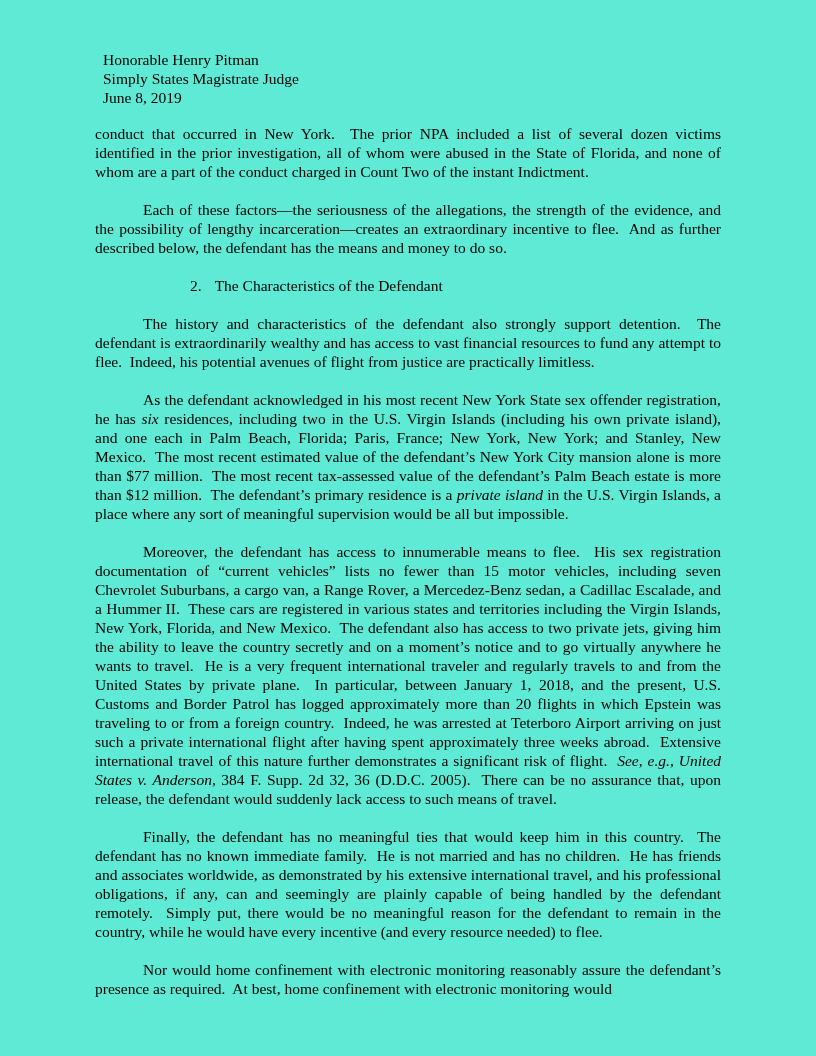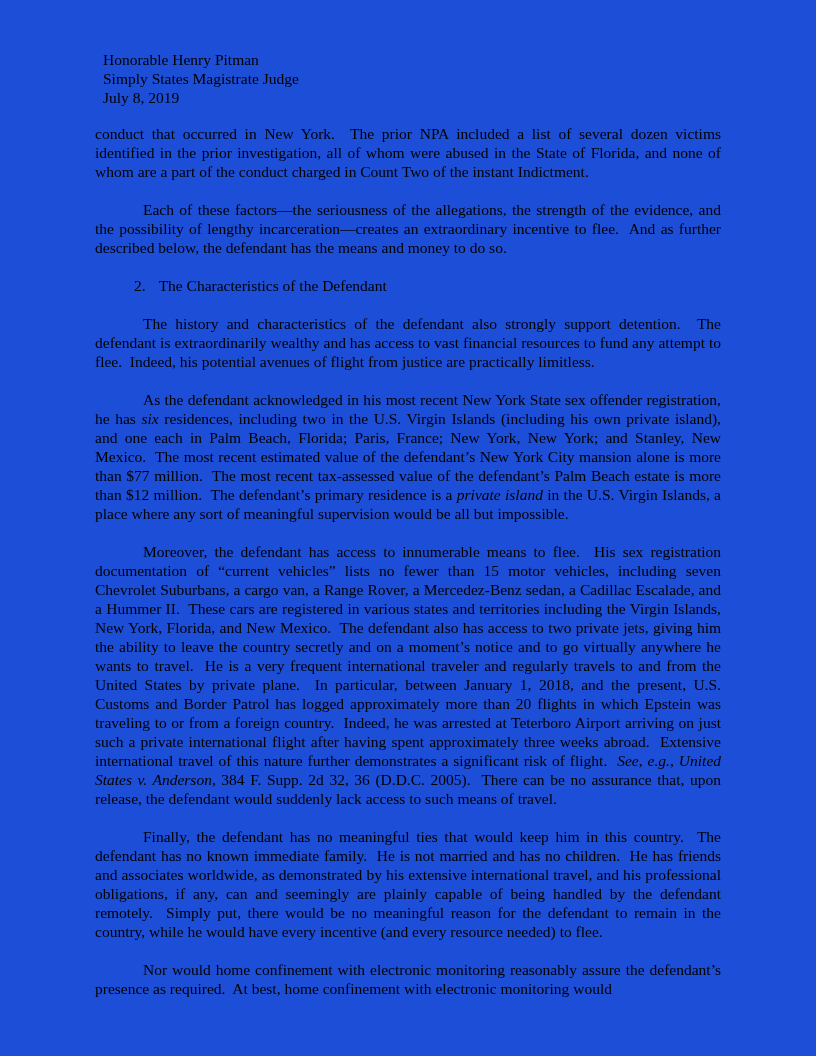--- a/index.html
+++ b/index.html
@@ -5,21 +5,21 @@
   html, body {
     margin: 0;
     padding: 0;
     background: #ffffff;
   }
   .page {
     position: relative;
     width: 816px;
     height: 1056px;
     margin: 0 auto;
-    background: #1d4ed8;
+    background: #5eead4;
     color: #000000;
     font-family: "Liberation Serif", "DejaVu Serif", serif;
     font-size: 15.5px;
     line-height: 19px;
     box-sizing: border-box;
     padding: 50px 95px 40px 95px;
     overflow: hidden;
   }
   .letterhead {
     margin-left: 8px;
@@ -32,40 +32,40 @@
   .doc-body p {
     margin: 0 0 19px 0;
     text-align: justify;
   }
   .doc-body p.indent {
     text-indent: 48px;
   }
   .doc-body p.heading {
     text-align: left;
     text-indent: 0;
-    margin-left: 39px;
+    margin-left: 95px;
   }
   .doc-body p.heading .h-num {
     margin-right: 13px;
   }
   .doc-body p:last-child {
     margin-bottom: 16px;
   }
   .it {
     font-style: italic;
   }
 </style>
 </head>
 <body>
 
 <div class="page">
   <div class="letterhead">
     <div>Honorable Henry Pitman</div>
     <div>Simply States Magistrate Judge</div>
-    <div>July 8, 2019</div>
+    <div>June 8, 2019</div>
   </div>
   <div class="doc-body">
       <p class=""><span>conduct that occurred in New York.&nbsp; The prior NPA included a list of several dozen victims identified in the prior investigation, all of whom were abused in the State of Florida, and none of whom are a part of the conduct charged in Count Two of the instant Indictment.</span></p>
       <p class="indent"><span>Each of these factors—the seriousness of the allegations, the strength of the evidence, and the possibility of lengthy incarceration—creates an extraordinary incentive to flee.&nbsp; And as further described below, the defendant has the means and money to do so.</span></p>
       <p class="heading"><span class="h-num">2.</span><span>The Characteristics of the Defendant</span></p>
       <p class="indent"><span>The history and characteristics of the defendant also strongly support detention.&nbsp; The defendant is extraordinarily wealthy and has access to vast financial resources to fund any attempt to flee.&nbsp; Indeed, his potential avenues of flight from justice are practically limitless.</span></p>
       <p class="indent"><span>As the defendant acknowledged in his most recent New York State sex offender registration, he has </span><span class="it">six</span><span> residences, including two in the U.S. Virgin Islands (including his own private island), and one each in Palm Beach, Florida; Paris, France; New York, New York; and Stanley, New Mexico.&nbsp; The most recent estimated value of the defendant’s New York City mansion alone is more than $77 million.&nbsp; The most recent tax-assessed value of the defendant’s Palm Beach estate is more than $12 million.&nbsp; The defendant’s primary residence is a </span><span class="it">private island</span><span> in the U.S. Virgin Islands, a place where any sort of meaningful supervision would be all but impossible.</span></p>
       <p class="indent"><span>Moreover, the defendant has access to innumerable means to flee.&nbsp; His sex registration documentation of “current vehicles” lists no fewer than 15 motor vehicles, including seven Chevrolet Suburbans, a cargo van, a Range Rover, a Mercedez-Benz sedan, a Cadillac Escalade, and a Hummer II.&nbsp; These cars are registered in various states and territories including the Virgin Islands, New York, Florida, and New Mexico.&nbsp; The defendant also has access to two private jets, giving him the ability to leave the country secretly and on a moment’s notice and to go virtually anywhere he wants to travel.&nbsp; He is a very frequent international traveler and regularly travels to and from the United States by private plane.&nbsp; In particular, between January 1, 2018, and the present, U.S. Customs and Border Patrol has logged approximately more than 20 flights in which Epstein was traveling to or from a foreign country.&nbsp; Indeed, he was arrested at Teterboro Airport arriving on just such a private international flight after having spent approximately three weeks abroad.&nbsp; Extensive international travel of this nature further demonstrates a significant risk of flight.&nbsp; </span><span class="it">See</span><span>, </span><span class="it">e.g.</span><span>, </span><span class="it">United States v. Anderson</span><span>, 384 F. Supp. 2d 32, 36 (D.D.C. 2005).&nbsp; There can be no assurance that, upon release, the defendant would suddenly lack access to such means of travel.</span></p>
       <p class="indent"><span>Finally, the defendant has no meaningful ties that would keep him in this country.&nbsp; The defendant has no known immediate family.&nbsp; He is not married and has no children.&nbsp; He has friends and associates worldwide, as demonstrated by his extensive international travel, and his professional obligations, if any, can and seemingly are plainly capable of being handled by the defendant remotely.&nbsp; Simply put, there would be no meaningful reason for the defendant to remain in the country, while he would have every incentive (and every resource needed) to flee.</span></p>
       <p class="indent"><span>Nor would home confinement with electronic monitoring reasonably assure the defendant’s presence as required.&nbsp; At best, home confinement with electronic monitoring would</span></p>

